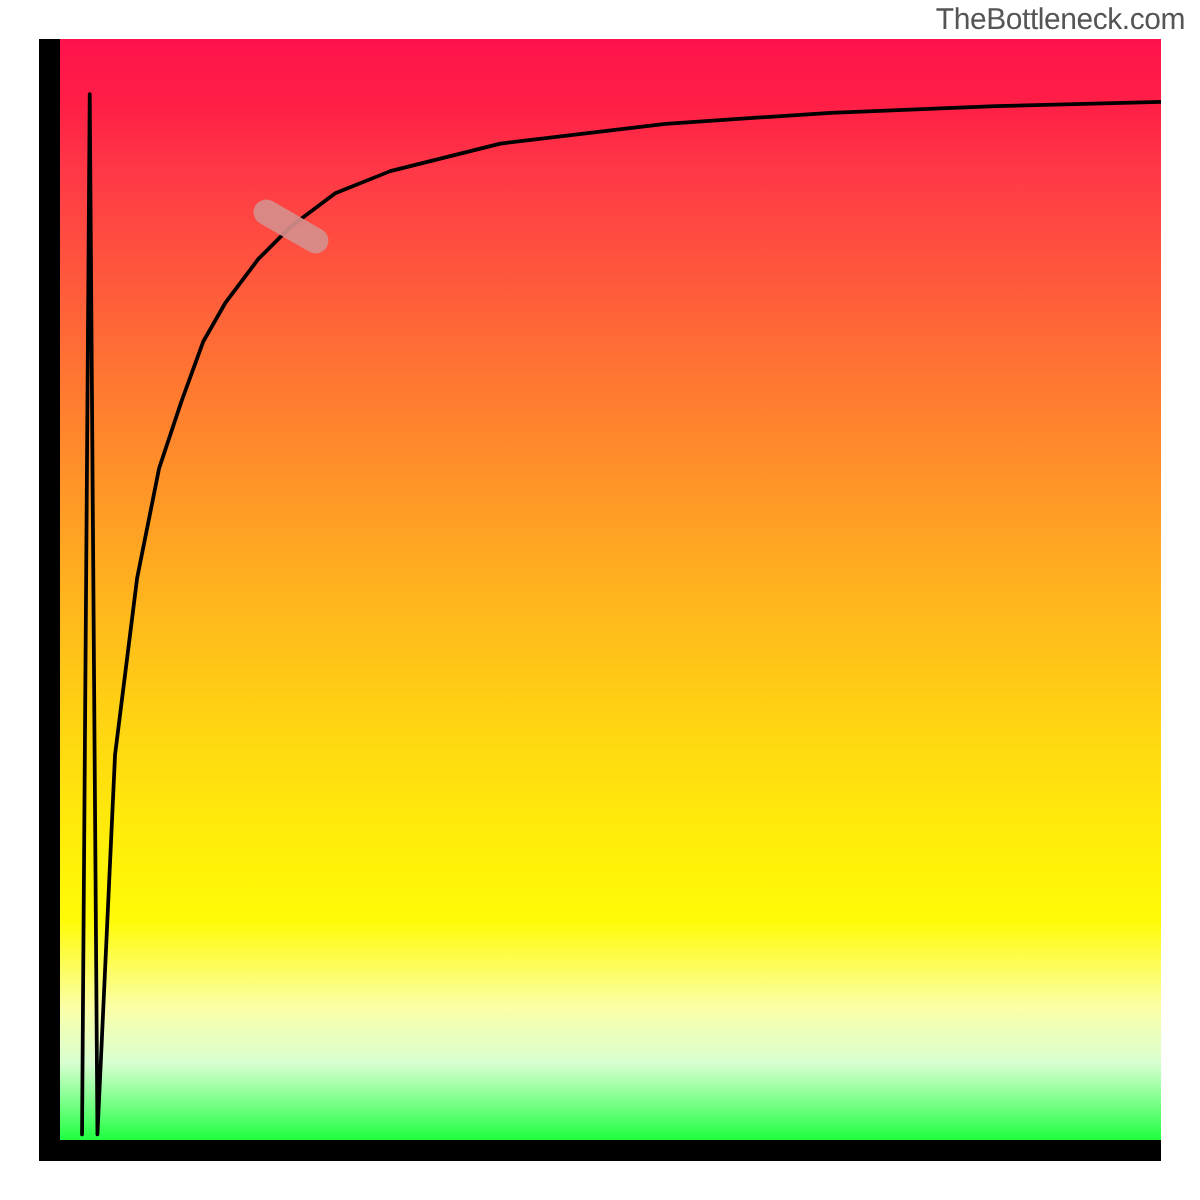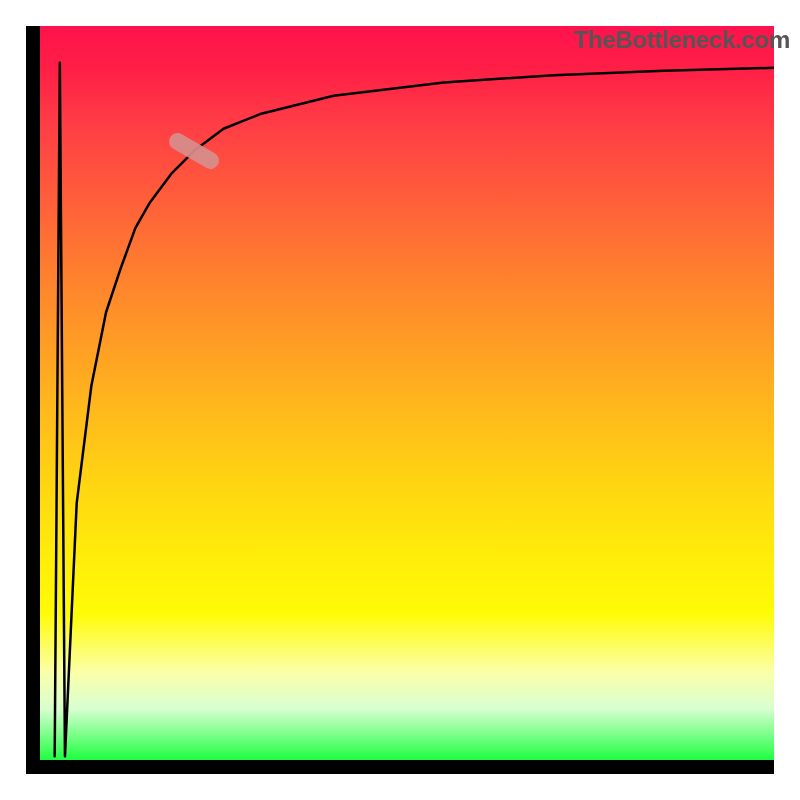--- a/index.html
+++ b/index.html
@@ -9,25 +9,24 @@
     background: #ffffff;
     font-family: Arial, Helvetica, sans-serif;
     position: relative;
     overflow: hidden;
   }
   .watermark {
     position: absolute;
     top: 2px;
     right: 10px;
     color: #555555;
-    font-size: 24px;
-    font-weight: bold;
+    font-size: 20px;
+    font-weight: normal;
     z-index: 10;
     letter-spacing: -0.3px;
-    margin-top: 24px;
   }
   .plot-outer {
     position: absolute;
     left: 26px;
     top: 26px;
     width: 748px;
     height: 748px;
     background: #000000;
   }
   .plot-inner {

